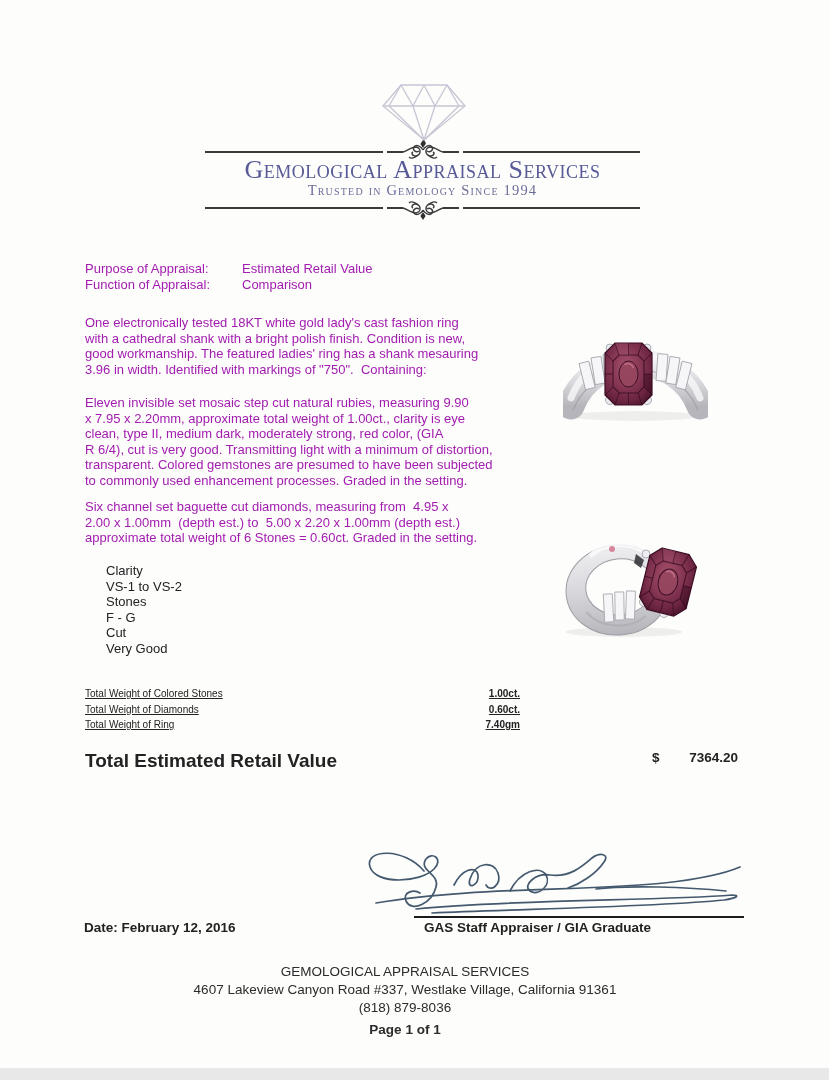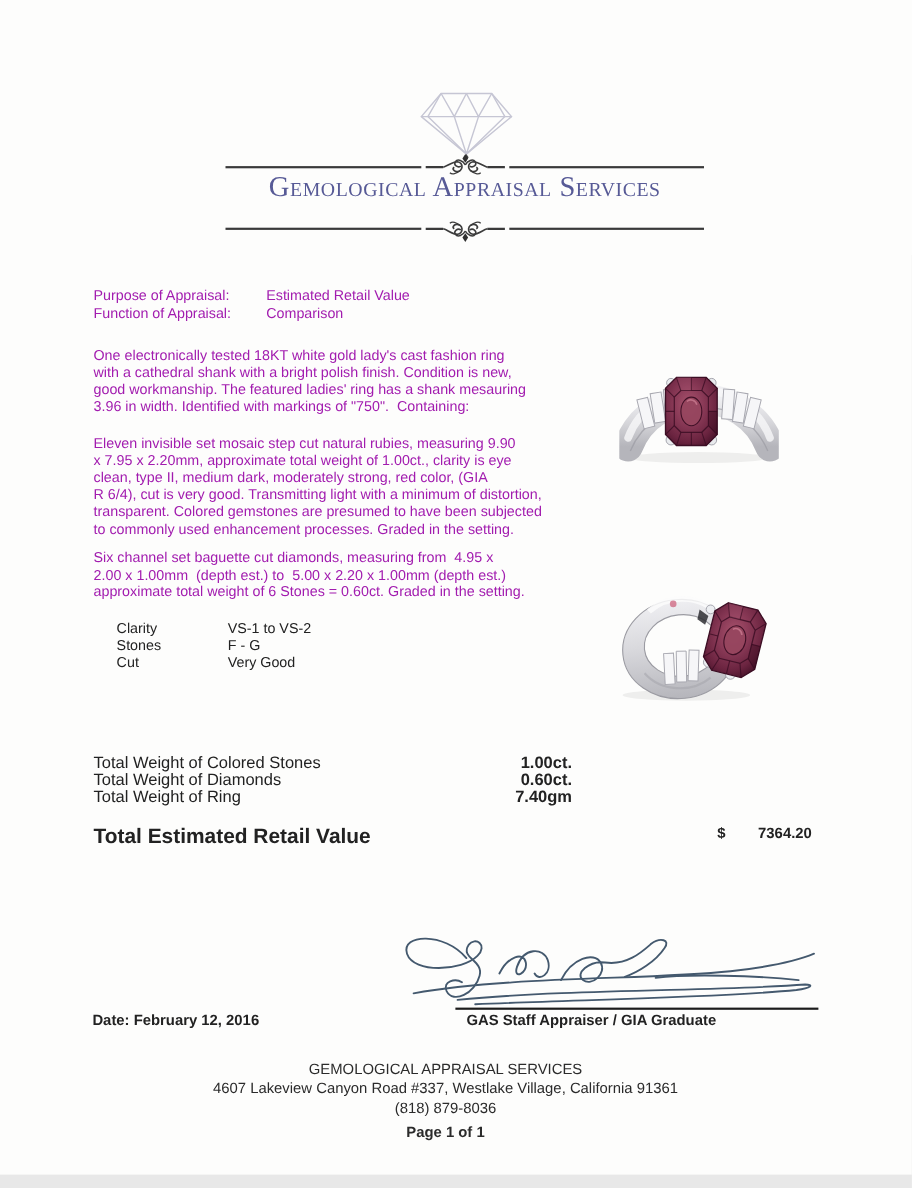--- a/index.html
+++ b/index.html
@@ -41,25 +41,25 @@
   .bodytext{font-size:13px;line-height:15.5px;color:#a21caf;}
   .b{font-weight:normal;}
   .info-block{position:absolute;left:85px;top:261px;}
   .info-row{display:flex;font-size:13px;line-height:16px;}
   .info-row .lbl{width:157px;}
   .para{position:absolute;left:85px;width:520px;white-space:pre-wrap;}
   .para1{top:315px;}
   .para2{top:395px;}
   .para3{top:499px;}
   .grades{position:absolute;left:106px;top:563px;}
-  .grade-row{display:flex;font-size:13px;line-height:15.5px;}
+  .grade-row{display:flex;font-size:13px;line-height:15.5px;flex-direction:column;}
   .grade-row .lbl{width:101px;}
   .totals-labels{position:absolute;left:85px;top:686px;}
   .totals-values{position:absolute;left:420px;top:686px;width:100px;text-align:right;}
-  .totals-labels div,.totals-values div{font-size:15px;line-height:15.5px;}
+  .totals-labels div,.totals-values div{font-size:10px;line-height:15.5px;text-decoration:underline;}
   .totals-values div{font-weight:bold;}
   .retail-label{position:absolute;left:85px;top:750px;font-size:19px;font-weight:bold;}
   .retail-price{position:absolute;left:652px;top:750px;width:86px;display:flex;justify-content:space-between;font-size:13.5px;font-weight:bold;}
   
   .photo{position:absolute;}
   .photo-front{left:563px;top:328px;}
   .photo-side{left:560px;top:536px;}
   
   .signature{position:absolute;left:358px;top:845px;}
   .sig-rule{position:absolute;left:414px;top:916px;width:330px;height:2px;background:#1c1c1c;}
@@ -121,20 +121,21 @@
 
   <div class="rule rule-top">
     <div class="hline"></div>
     <svg class="flourish" width="76" height="28" viewBox="0 0 76 28">
         <use href="#flourishShape"></use>
       </svg>
     <div class="hline"></div>
   </div>
 
   <div class="brand">Gemological Appraisal Services</div>
+  <div class="tagline">Trusted in Gemology Since 1994</div>
 
   <div class="rule rule-bottom">
     <div class="hline"></div>
     <svg class="flourish flip" width="76" height="28" viewBox="0 0 76 28">
         <use href="#flourishShape"></use>
       </svg>
     <div class="hline"></div>
   </div>
 
   <div class="info-block bodytext">

